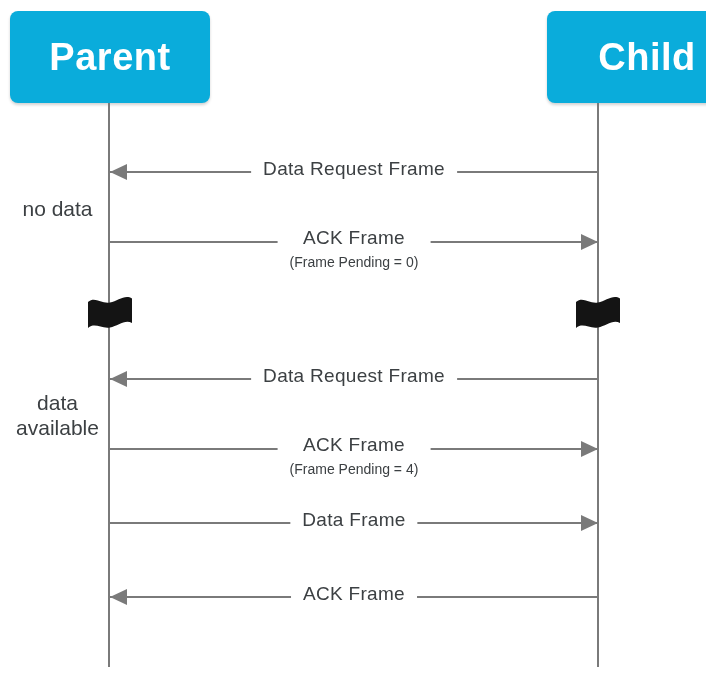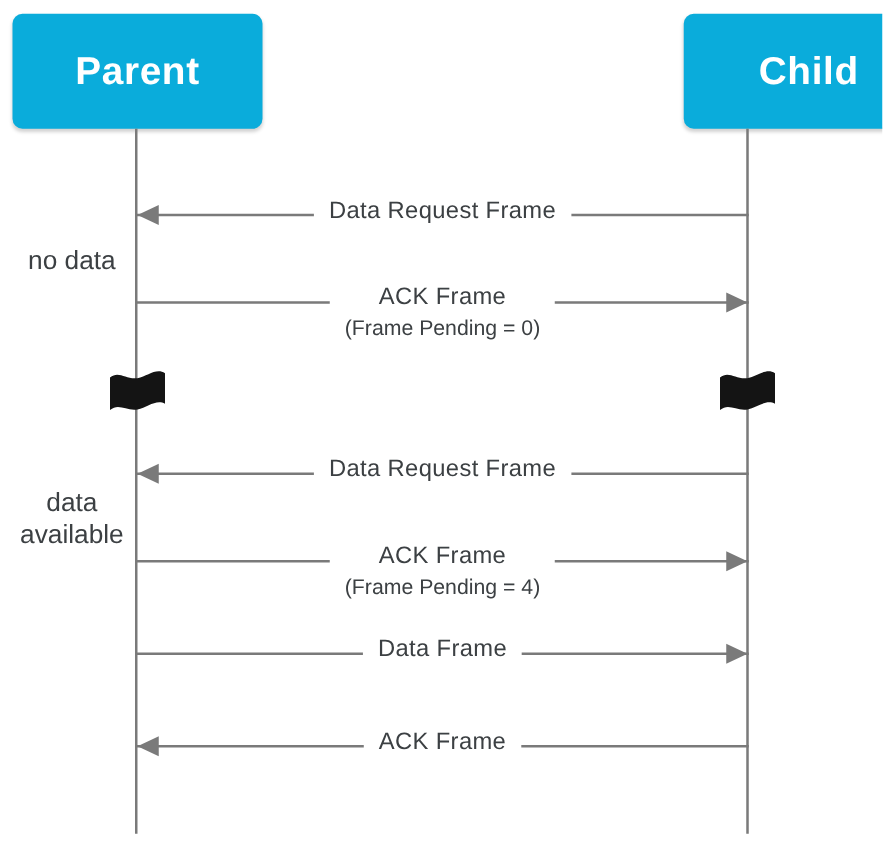--- a/index.html
+++ b/index.html
@@ -24,21 +24,21 @@
     top:11px;width:200px;height:92px;
     background:var(--actor-bg);
     border-radius:8px;
     display:flex;align-items:center;justify-content:center;
     box-shadow:0 2px 3px rgba(0,0,0,0.18);
   }
   .actor-box.parent{left:10px;}
   .actor-box.child{left:516px;margin-left:31px;}
   .actor-label{
     color:var(--actor-text);
-    font-size:31px;font-weight:bold;letter-spacing:0.5px;text-align:right;
+    font-size:38px;font-weight:bold;letter-spacing:0.5px;text-align:right;
   }
   .lifeline{
     position:absolute;
     top:103px;height:564px;width:2px;
     background:var(--line);
   }
   .lifeline.parent-line{left:108px;}
   .lifeline.child-line{left:597px;}
   .msg{
     position:absolute;
@@ -67,21 +67,21 @@
   .msg-label.simple{top:-19px;}
   .msg-label.with-sub{top:-20px;}
   .msg-main{
     display:block;
     color:var(--text);
     font-size:19px;line-height:32px;letter-spacing:0.3px;
   }
   .msg-sub{
     display:block;
     color:var(--text);
-    font-size:17px;line-height:17px;
+    font-size:14px;line-height:17px;
   }
   .side-note{
     position:absolute;left:5px;width:105px;
     text-align:center;
     color:var(--text);
     font-size:21px;line-height:25px;
     white-space:pre-line;
   }
   .side-note.note-1{top:196px;}
   .side-note.note-2{top:390px;}

